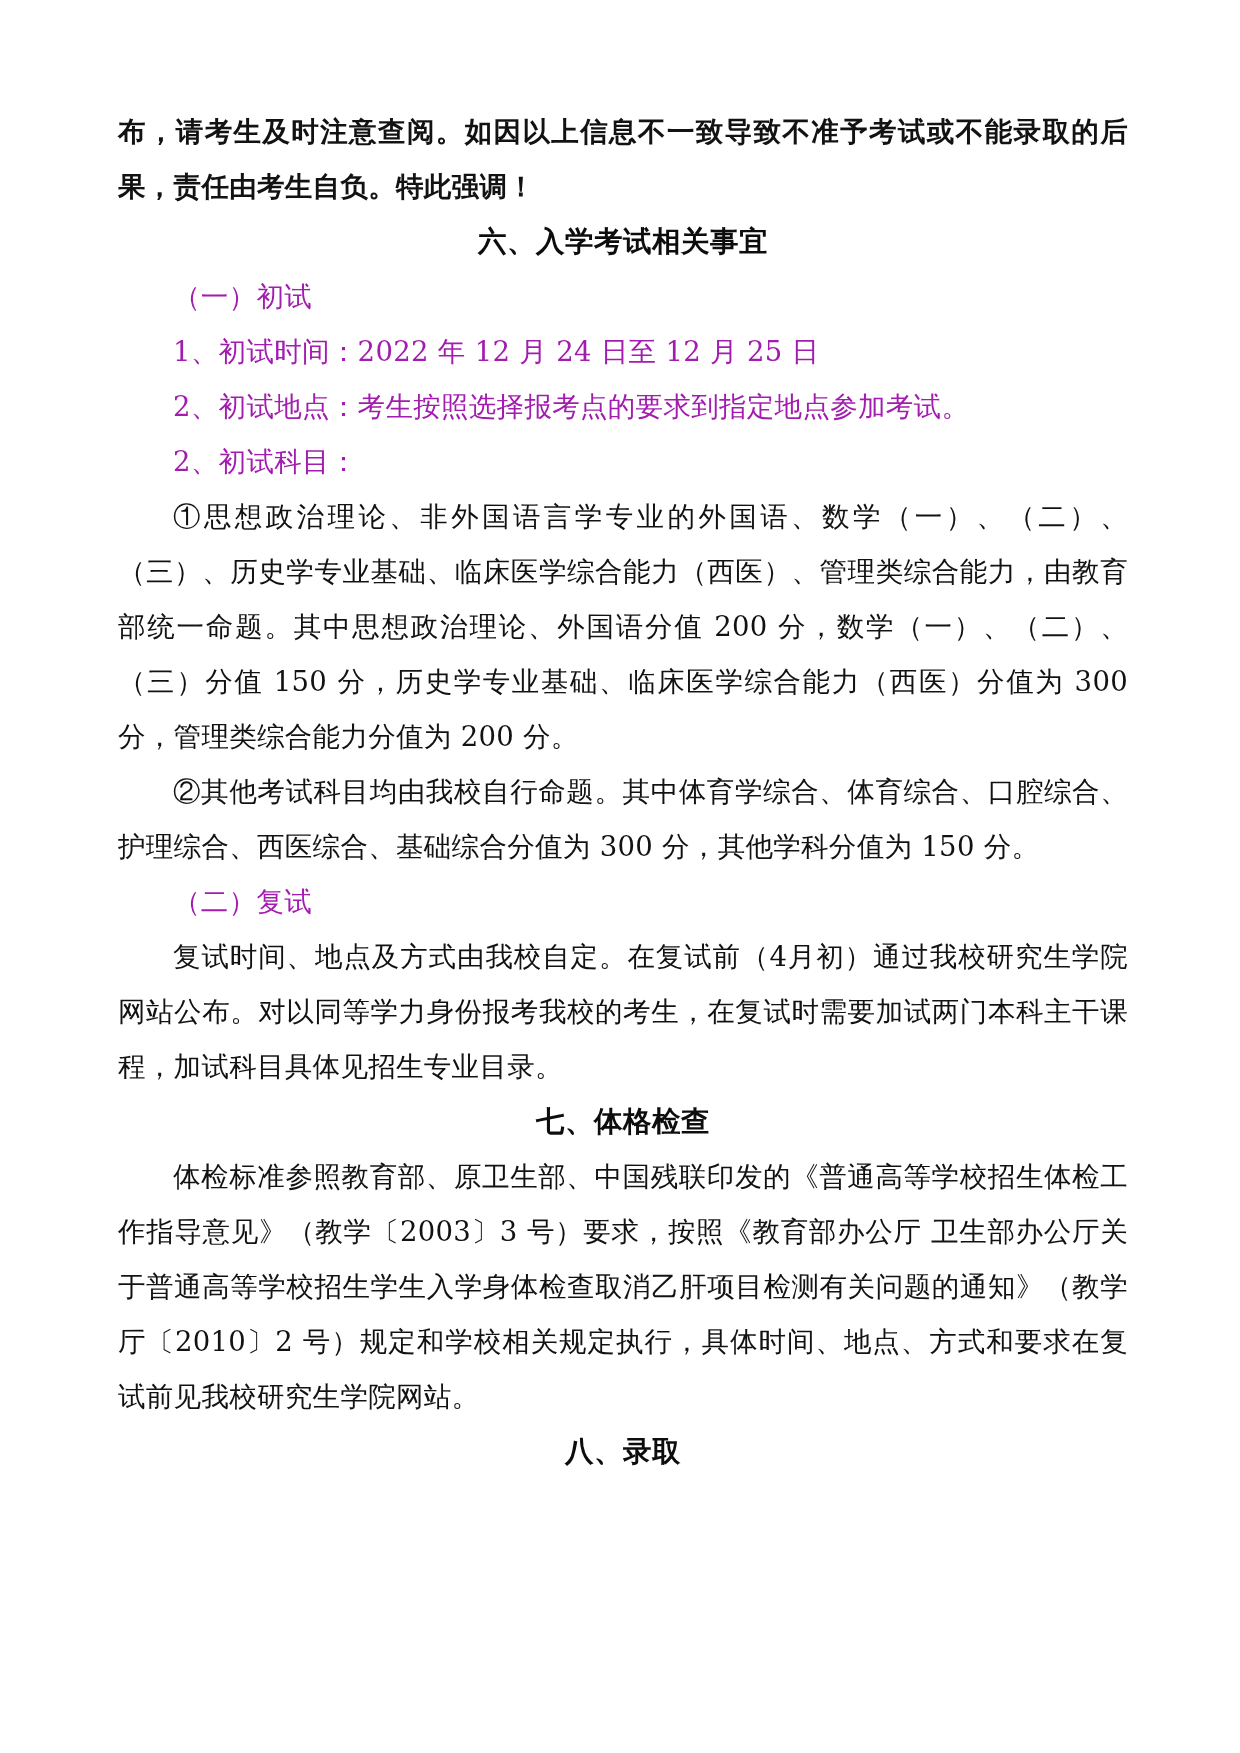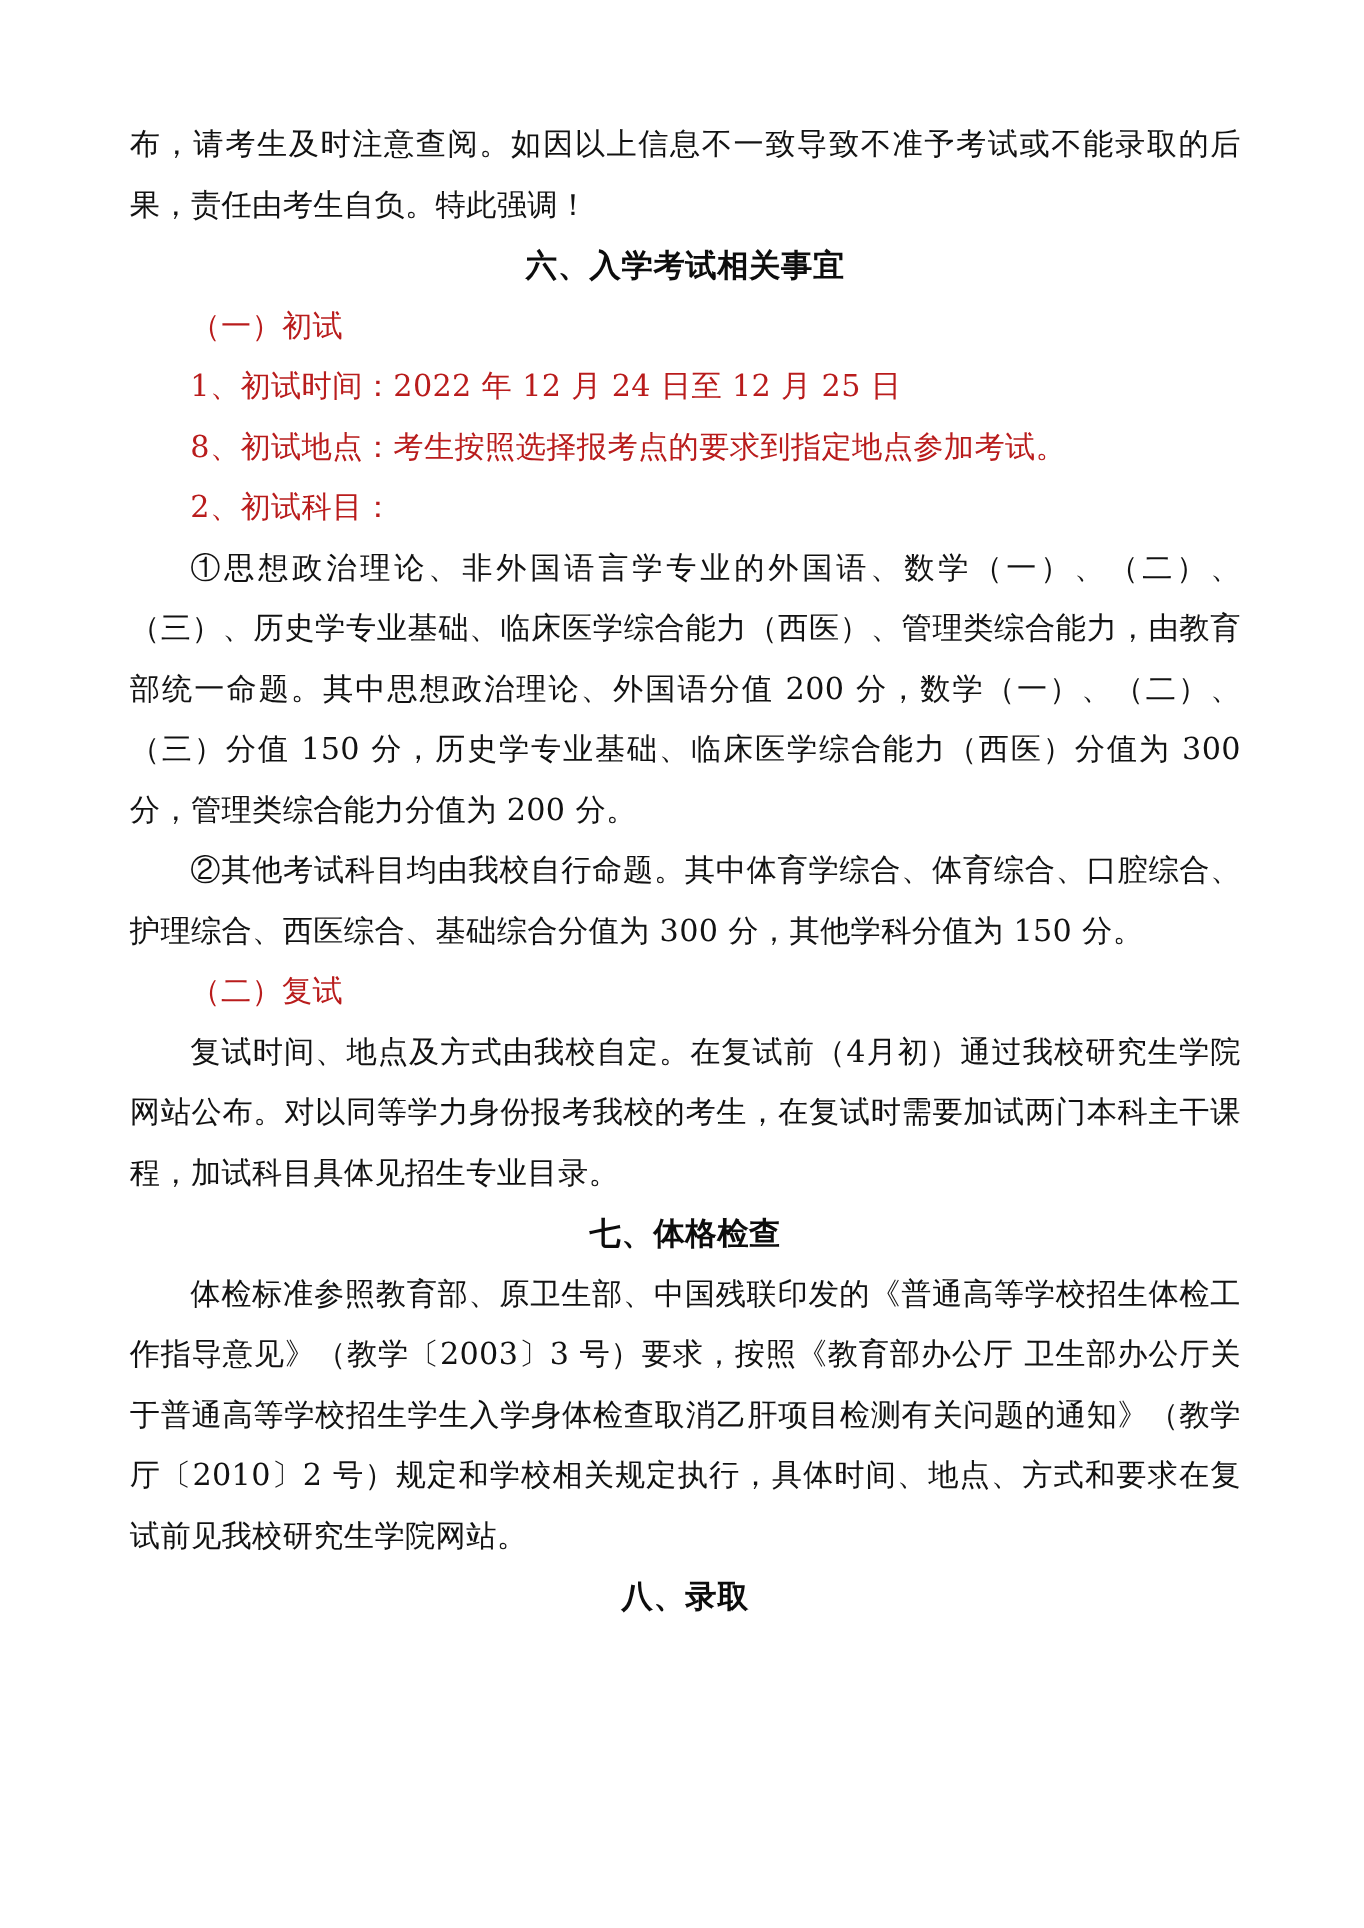--- a/index.html
+++ b/index.html
@@ -29,57 +29,58 @@
     text-justify: inter-ideograph;
     text-indent: 2em;
     margin: 0 0 0 0;
     letter-spacing: 0.3px;
     word-break: break-all;
     color: #121212;
   }
   
   .para.cont {
     text-indent: 0;
+    font-weight: bold;
   }
   
   .heading {
     font-size: 28.5px;
     line-height: 55px;
     font-weight: 700;
     margin: 0;
     text-indent: 0;
     letter-spacing: 0.5px;
     color: #0d0d0d;
     text-align: center;
   }
   
   .subheading {
     font-size: 27.5px;
     line-height: 55px;
     margin: 0;
     text-indent: 2em;
     letter-spacing: 0.3px;
-    color: #b91c1c;
+    color: #a21caf;
   }
 </style>
 </head>
 <body>
 
 <div class="page">
   <div class="doc-body">
 
     <p class="para cont">布，请考生及时注意查阅。如因以上信息不一致导致不准予考试或不能录取的后果，责任由考生自负。特此强调！</p>
 
     <h2 class="heading">六、入学考试相关事宜</h2>
 
     <p class="subheading">（一）初试</p>
 
     <p class="subheading">1、初试时间：2022 年 12 月 24 日至 12 月 25 日</p>
 
-    <p class="subheading">8、初试地点：考生按照选择报考点的要求到指定地点参加考试。</p>
+    <p class="subheading">2、初试地点：考生按照选择报考点的要求到指定地点参加考试。</p>
 
     <p class="subheading">2、初试科目：</p>
 
     <p class="para">①思想政治理论、非外国语言学专业的外国语、数学（一）、（二）、（三）、历史学专业基础、临床医学综合能力（西医）、管理类综合能力，由教育部统一命题。其中思想政治理论、外国语分值 200 分，数学（一）、（二）、（三）分值 150 分，历史学专业基础、临床医学综合能力（西医）分值为 300 分，管理类综合能力分值为 200 分。</p>
 
     <p class="para">②其他考试科目均由我校自行命题。其中体育学综合、体育综合、口腔综合、护理综合、西医综合、基础综合分值为 300 分，其他学科分值为 150 分。</p>
 
     <p class="subheading">（二）复试</p>
 
     <p class="para">复试时间、地点及方式由我校自定。在复试前（4月初）通过我校研究生学院网站公布。对以同等学力身份报考我校的考生，在复试时需要加试两门本科主干课程，加试科目具体见招生专业目录。</p>

